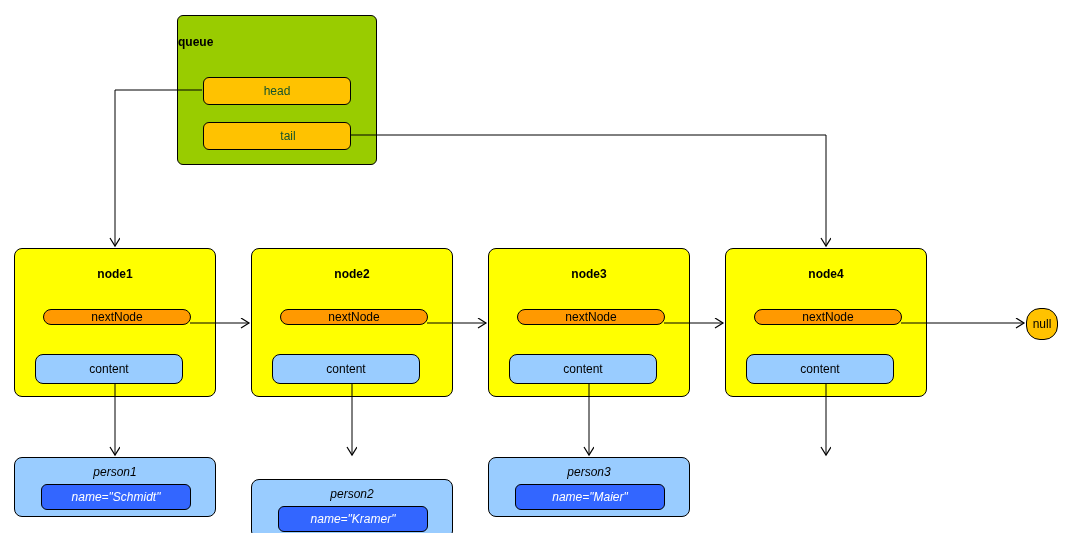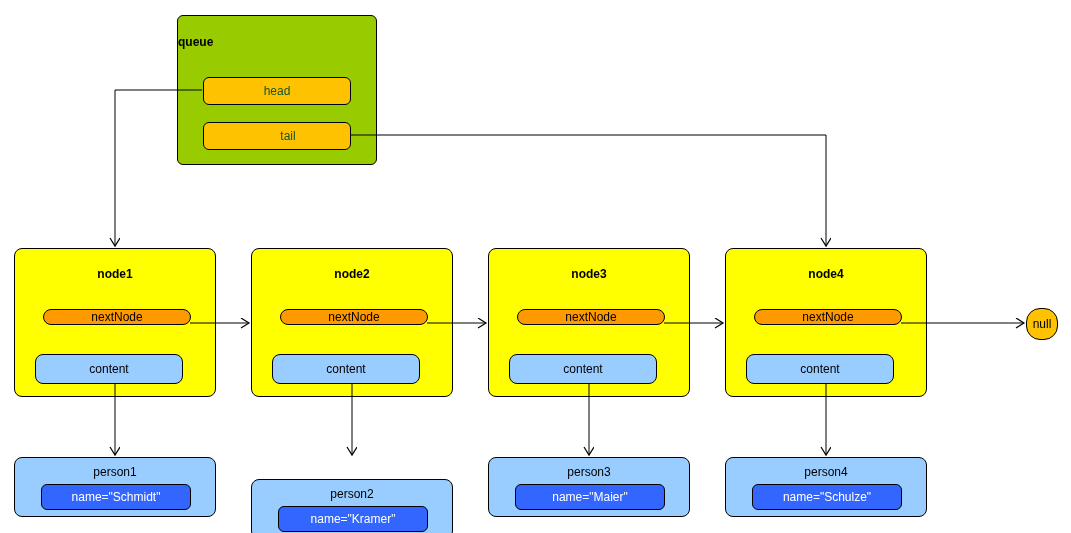--- a/index.html
+++ b/index.html
@@ -86,20 +86,21 @@
     display: flex;
     align-items: center;
     justify-content: center;
     font-size: 12px;
     color: #000000;
   }
   
   .person-box {
     background: #99CCFF;
     border-radius: 8px;
+    font-style: italic;
   }
   .person-title {
     position: absolute;
     left: 0; right: 0;
     top: 7px;
     text-align: center;
     font-size: 12px;
     color: #000000;
   }
   .name-slot {
@@ -181,24 +182,20 @@
   <div class="box person-box" style="left:251px; top:479px; width:202px; height:60px;">
     <div class="person-title">person2</div>
     <div class="name-slot">name="Kramer"</div>
   </div>
 
   <div class="box person-box" style="left:488px; top:457px; width:202px; height:60px;">
     <div class="person-title">person3</div>
     <div class="name-slot">name="Maier"</div>
   </div>
 
-  <div class="box person-box" style="left:725px; top:457px; width:202px; height:60px;">
-    <div class="person-title">person4</div>
-    <div class="name-slot">name="Schulze"</div>
-  </div>
 
   <svg class="arrow-layer" width="1071" height="533" viewBox="0 0 1071 533" xmlns="http://www.w3.org/2000/svg">
     <defs>
       <marker id="openArrow" markerWidth="12" markerHeight="12" refX="9" refY="5" orient="auto" markerUnits="userSpaceOnUse">
         <polyline points="1,0 9,5 1,10" fill="none" stroke="#000000" stroke-width="1.2"></polyline>
       </marker>
     </defs>
 
     <path d="M 202,90 L 115,90 L 115,246" fill="none" stroke="#000000" stroke-width="1" marker-end="url(#openArrow)"></path>
 

